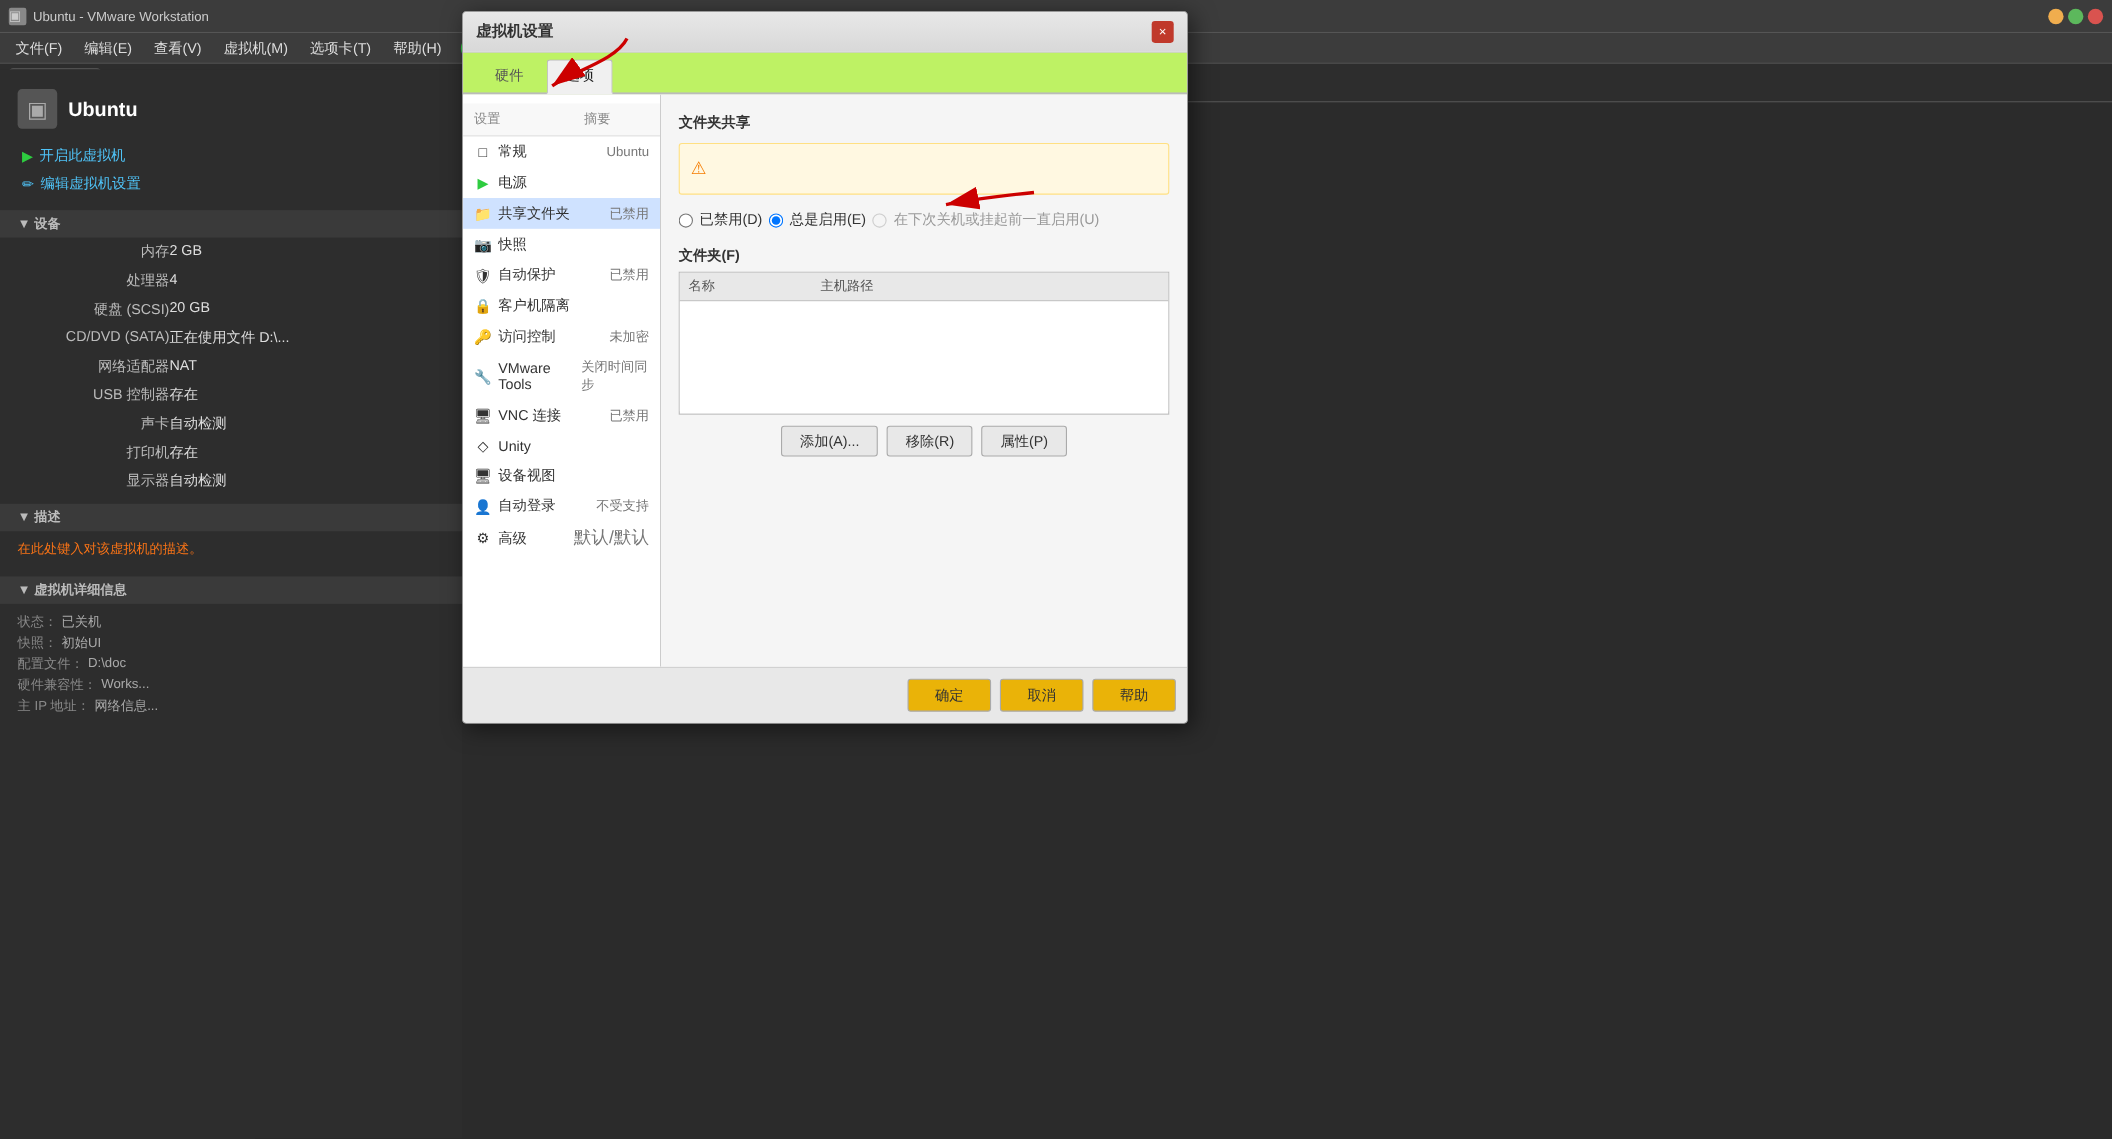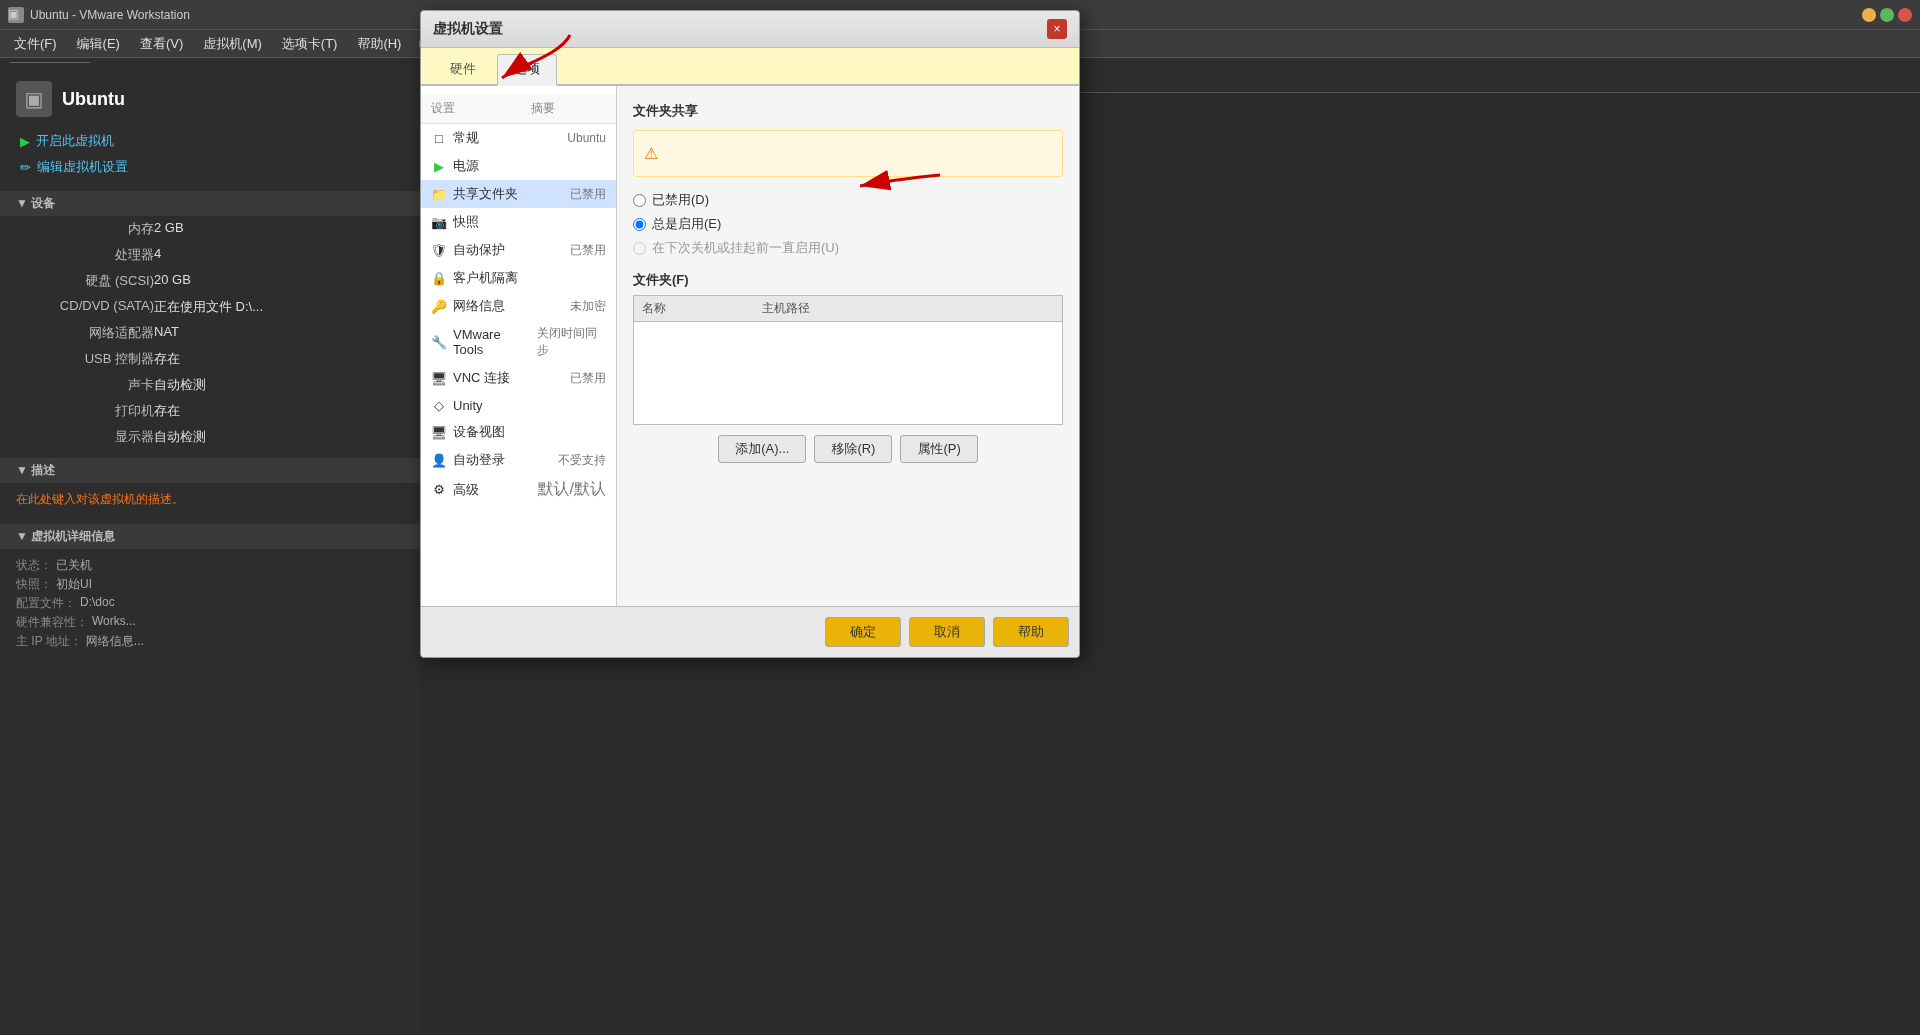--- a/index.html
+++ b/index.html
@@ -218,21 +218,21 @@
       color: #fff;
       cursor: pointer;
       font-size: 12px;
       display: flex;
       align-items: center;
       justify-content: center;
     }
 
     
     .dialog-tabs {
-      background: #fef9c3;
+      background: #bef264;
       border-bottom: 2px solid #bbb;
       display: flex;
       padding: 6px 12px 0;
       gap: 4px;
     }
     .dialog-tab {
       padding: 5px 16px;
       font-size: 13px;
       cursor: pointer;
       border-radius: 3px 3px 0 0;
@@ -249,21 +249,21 @@
 
     
     .dialog-body {
       display: flex;
       background: #f5f5f5;
       min-height: 520px;
     }
 
     
     .settings-list {
-      width: 196px;
+      width: 180px;
       border-right: 1px solid #ccc;
       padding: 8px 0;
       background: #fff;
     }
     .settings-item {
       display: flex;
       align-items: center;
       padding: 5px 10px;
       font-size: 13px;
       color: #333;
@@ -322,21 +322,20 @@
     }
     .warning-icon {
       color: #f57c00;
       font-size: 16px;
       flex-shrink: 0;
       margin-top: 1px;
     }
 
     .radio-group {
       display: flex;
-      flex-direction: column;
       gap: 6px;
       margin-bottom: 14px;
     }
     .radio-label {
       display: flex;
       align-items: center;
       gap: 6px;
       font-size: 13px;
       color: #333;
       cursor: pointer;
@@ -588,21 +587,21 @@
         <span style="margin-left:auto;color:#777;font-size:12px;">已禁用</span>
       </div>
 
       <div class="settings-item">
         <div class="settings-item-icon">🔒</div>
         <span>客户机隔离</span>
       </div>
 
       <div class="settings-item">
         <div class="settings-item-icon">🔑</div>
-        <span>网络信息</span>
+        <span>访问控制</span>
         <span style="margin-left:auto;color:#777;font-size:12px;">未加密</span>
       </div>
 
       <div class="settings-item">
         <div class="settings-item-icon">🔧</div>
         <span>VMware Tools</span>
         <span style="margin-left:auto;color:#777;font-size:12px;">关闭时间同步</span>
       </div>
 
       <div class="settings-item">

